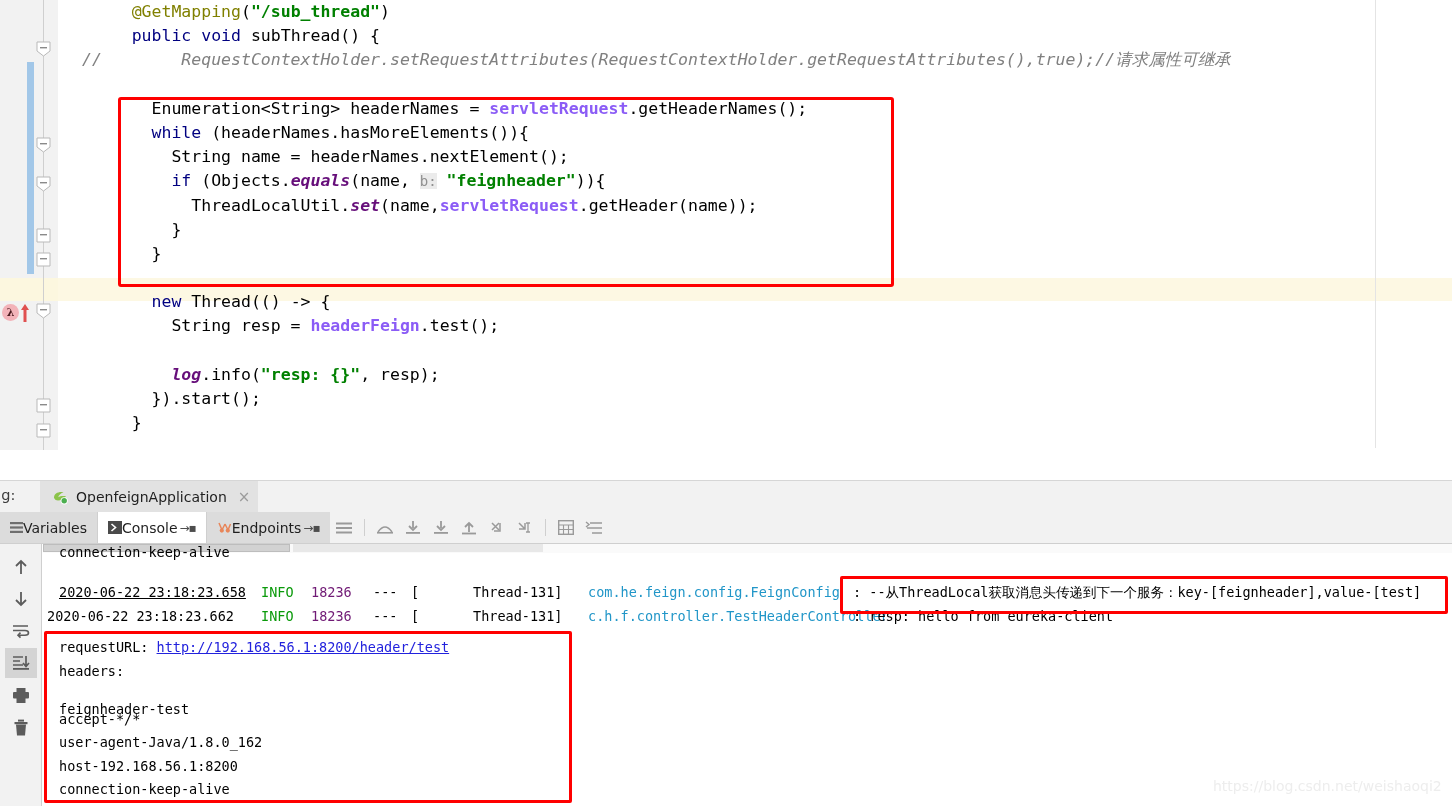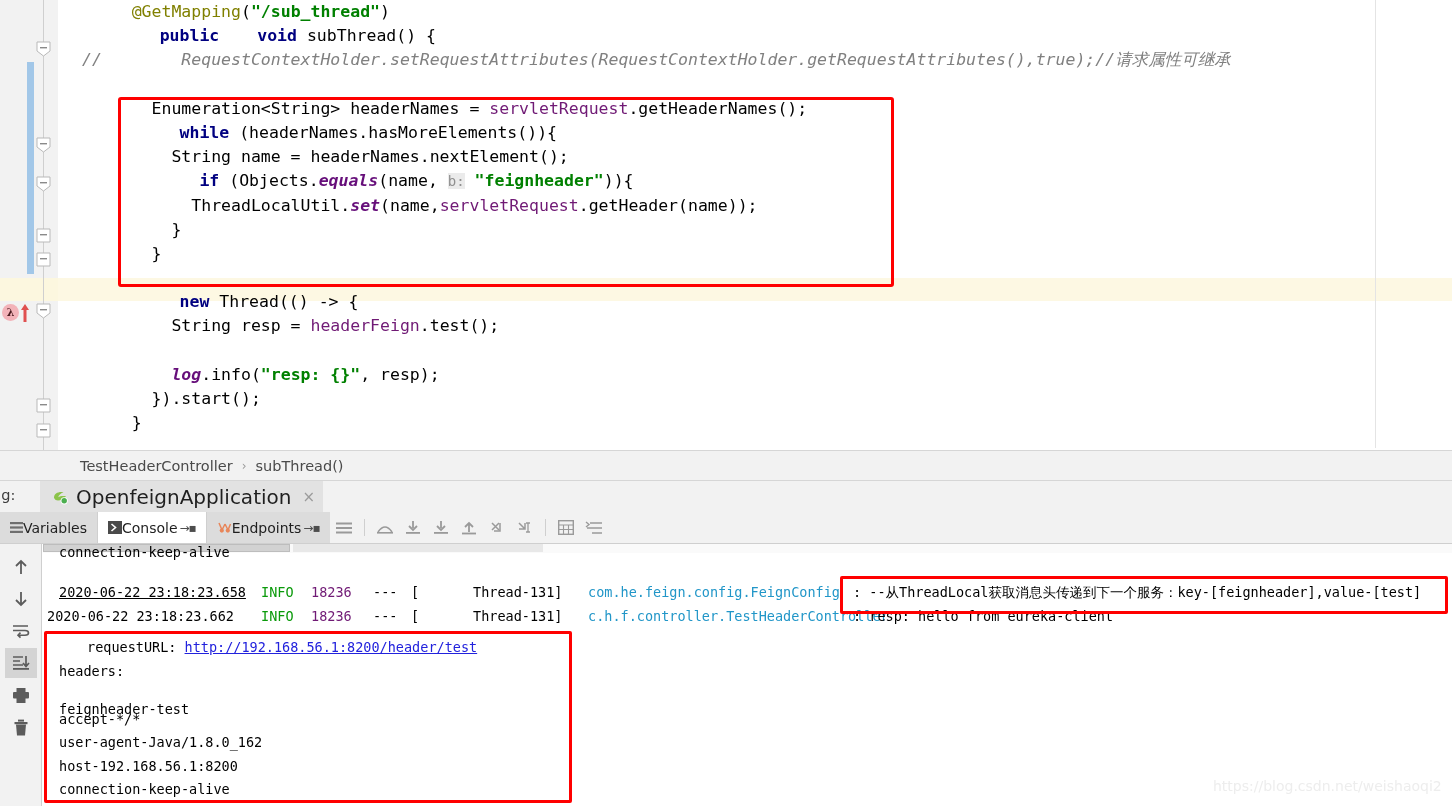--- a/index.html
+++ b/index.html
@@ -38,24 +38,24 @@
     font-family: "DejaVu Sans Mono", monospace;
     font-size: 16.5px; line-height: 24.2px;
     white-space: pre;
     color: #000000;
   }
   .code .line { height: 24.2px; padding-left: 24px; }
   .rmargin { position: absolute; left: 1375px; top: 0; width: 1px; height: 448px; background: #e4e4e4; }
   .hl-band { position: absolute; left: 0; top: 278px; width: 1452px; height: 23px; background: #fdf8e3; }
   .hl-band-gut { position: absolute; left: 0; top: 278px; width: 58px; height: 23px; background: #fcf7df; }
 
-  .k  { color: #000080; font-weight: bold; margin-left: 28px; }                
+  .k  { color: #000080; font-weight: normal; }                
   .s  { color: #008000; font-weight: bold; }                
   .an { color: #808000; }                                   
-  .f  { color: #701a75; font-weight: normal; }                
+  .f  { color: #8b5cf6; font-weight: bold; }                
   .st { color: #660e7a; font-style: italic; font-weight: bold; } 
   .cm { color: #808080; font-style: italic; }               
   .hint { color: #909090; background: #ebebeb; font-size: 14px; }
 
   .redbox-code {
     position: absolute; left: 118px; top: 97px; width: 776px; height: 190px;
     border: 3px solid #ff0000; border-radius: 3px; pointer-events: none;
   }
 
   
@@ -72,21 +72,21 @@
     position: absolute; left: 0; top: 480px; width: 1452px; height: 32px;
     background: #f2f2f2; border-top: 1px solid #d6d6d6;
   }
   .debug-label {
     position: absolute; left: -8px; top: 6px; font-size: 14.5px; color: #3c3c3c;
   }
   .run-tab {
     position: absolute; left: 40px; top: 0; height: 32px; background: #e2e2e2;
     display: flex; align-items: center; padding: 0 8px 0 12px; gap: 7px;
   }
-  .run-tab-label { font-size: 20px; color: #1f1f1f; }
+  .run-tab-label { font-size: 14px; color: #1f1f1f; }
   .close-x { color: #9b9b9b; font-size: 15px; margin-left: 4px; }
 
   
   .tooltabs {
     position: absolute; left: 0; top: 512px; width: 1452px; height: 32px;
     background: #f2f2f2; border-bottom: 1px solid #cfcfcf;
     display: flex; align-items: stretch;
   }
   .ttab { display: flex; align-items: center; padding: 0 10px; font-size: 14px; color: #1f1f1f; }
   .ttab.sel-grey { background: #dcdcdc; }
@@ -202,25 +202,20 @@
             </svg>
         </div>
       </div>
     </div>
 
     <div class="code" id="code-area"><div class="line">     <span class="an">@GetMapping</span>(<span class="s">"/sub_thread"</span>)</div><div class="line">     <span class="k">public</span> <span class="k">void</span> subThread() {</div><div class="line"><span class="cm">//</span><span class="cm">        RequestContextHolder.setRequestAttributes(RequestContextHolder.getRequestAttributes(),true);//请求属性可继承</span></div><div class="line">&nbsp;</div><div class="line">       Enumeration&lt;String&gt; headerNames = <span class="f">servletRequest</span>.getHeaderNames();</div><div class="line">       <span class="k">while</span> (headerNames.hasMoreElements()){</div><div class="line">         String name = headerNames.nextElement();</div><div class="line">         <span class="k">if</span> (Objects.<span class="st">equals</span>(name, <span class="hint">b:</span> <span class="s">"feignheader"</span>)){</div><div class="line">           ThreadLocalUtil.<span class="st">set</span>(name,<span class="f">servletRequest</span>.getHeader(name));</div><div class="line">         }</div><div class="line">       }</div><div class="line">&nbsp;</div><div class="line">       <span class="k">new</span> Thread(() -&gt; {</div><div class="line">         String resp = <span class="f">headerFeign</span>.test();</div><div class="line">&nbsp;</div><div class="line">         <span class="st">log</span>.info(<span class="s">"resp: {}"</span>, resp);</div><div class="line">       }).start();</div><div class="line">     }</div></div>
     <div class="rmargin"></div>
     <div class="redbox-code"></div>
   </div>
 
-  <div class="breadcrumb">
-    <span>TestHeaderController</span>
-    <span class="crumb-sep">›</span>
-    <span>subThread()</span>
-  </div>
 
   <div class="runbar">
     <div class="debug-label">ug:</div>
     <div class="run-tab">
       <span>
         <svg width="17" height="17" viewBox="0 0 17 17">
           <path d="M2 9 C2 4.5 6 2.5 11.5 3.2 C9 4 7 5.8 6.2 8.2 C8 7 11 6.5 14 7.2 C12 10.5 7 12.2 3.6 11 Z" fill="#8bc34a"></path>
           <circle cx="12.2" cy="11.8" r="3.6" fill="#ffffff"></circle>
           <circle cx="12.2" cy="11.8" r="2.7" fill="#4caf50"></circle>
         </svg>
@@ -383,21 +378,21 @@
         <div class="cline" style="left: 4px; top: 64px;">2020-06-22 23:18:23.662</div>
         <div class="cline c-info" style="left: 218px; top: 64px;">INFO</div>
         <div class="cline c-pid" style="left: 268px; top: 64px;">18236</div>
         <div class="cline" style="left: 330px; top: 64px;">---</div>
         <div class="cline" style="left: 368px; top: 64px;">[</div>
         <div class="cline" style="left: 430px; top: 64px;">Thread-131]</div>
         <div class="cline c-cls" style="left: 545px; top: 64px; text-align: right;">c.h.f.controller.TestHeaderController</div>
         <div class="cline" style="left: 810px; top: 64px;">: resp: hello from eureka-client</div>
       </div>
     <div id="console-request">
-        <div class="cline" style="left: 16px; top: 95px; margin-left: 28px;"><span>requestURL: </span><span class="c-link">http://192.168.56.1:8200/header/test</span></div>
+        <div class="cline" style="left: 16px; top: 95px;"><span>requestURL: </span><span class="c-link">http://192.168.56.1:8200/header/test</span></div>
         <div class="cline" style="left: 16px; top: 119px;"><span>headers:</span></div>
         <div class="cline" style="left: 16px; top: 157px;"><span>feignheader-test</span></div>
         <div class="cline" style="left: 16px; top: 166.5px;"><span>accept-*/*</span></div>
         <div class="cline" style="left: 16px; top: 190px;"><span>user-agent-Java/1.8.0_162</span></div>
         <div class="cline" style="left: 16px; top: 213.5px;"><span>host-192.168.56.1:8200</span></div>
         <div class="cline" style="left: 16px; top: 237px;"><span>connection-keep-alive</span></div>
       </div>
   </div>
 
   <div class="redbox-log"></div>

